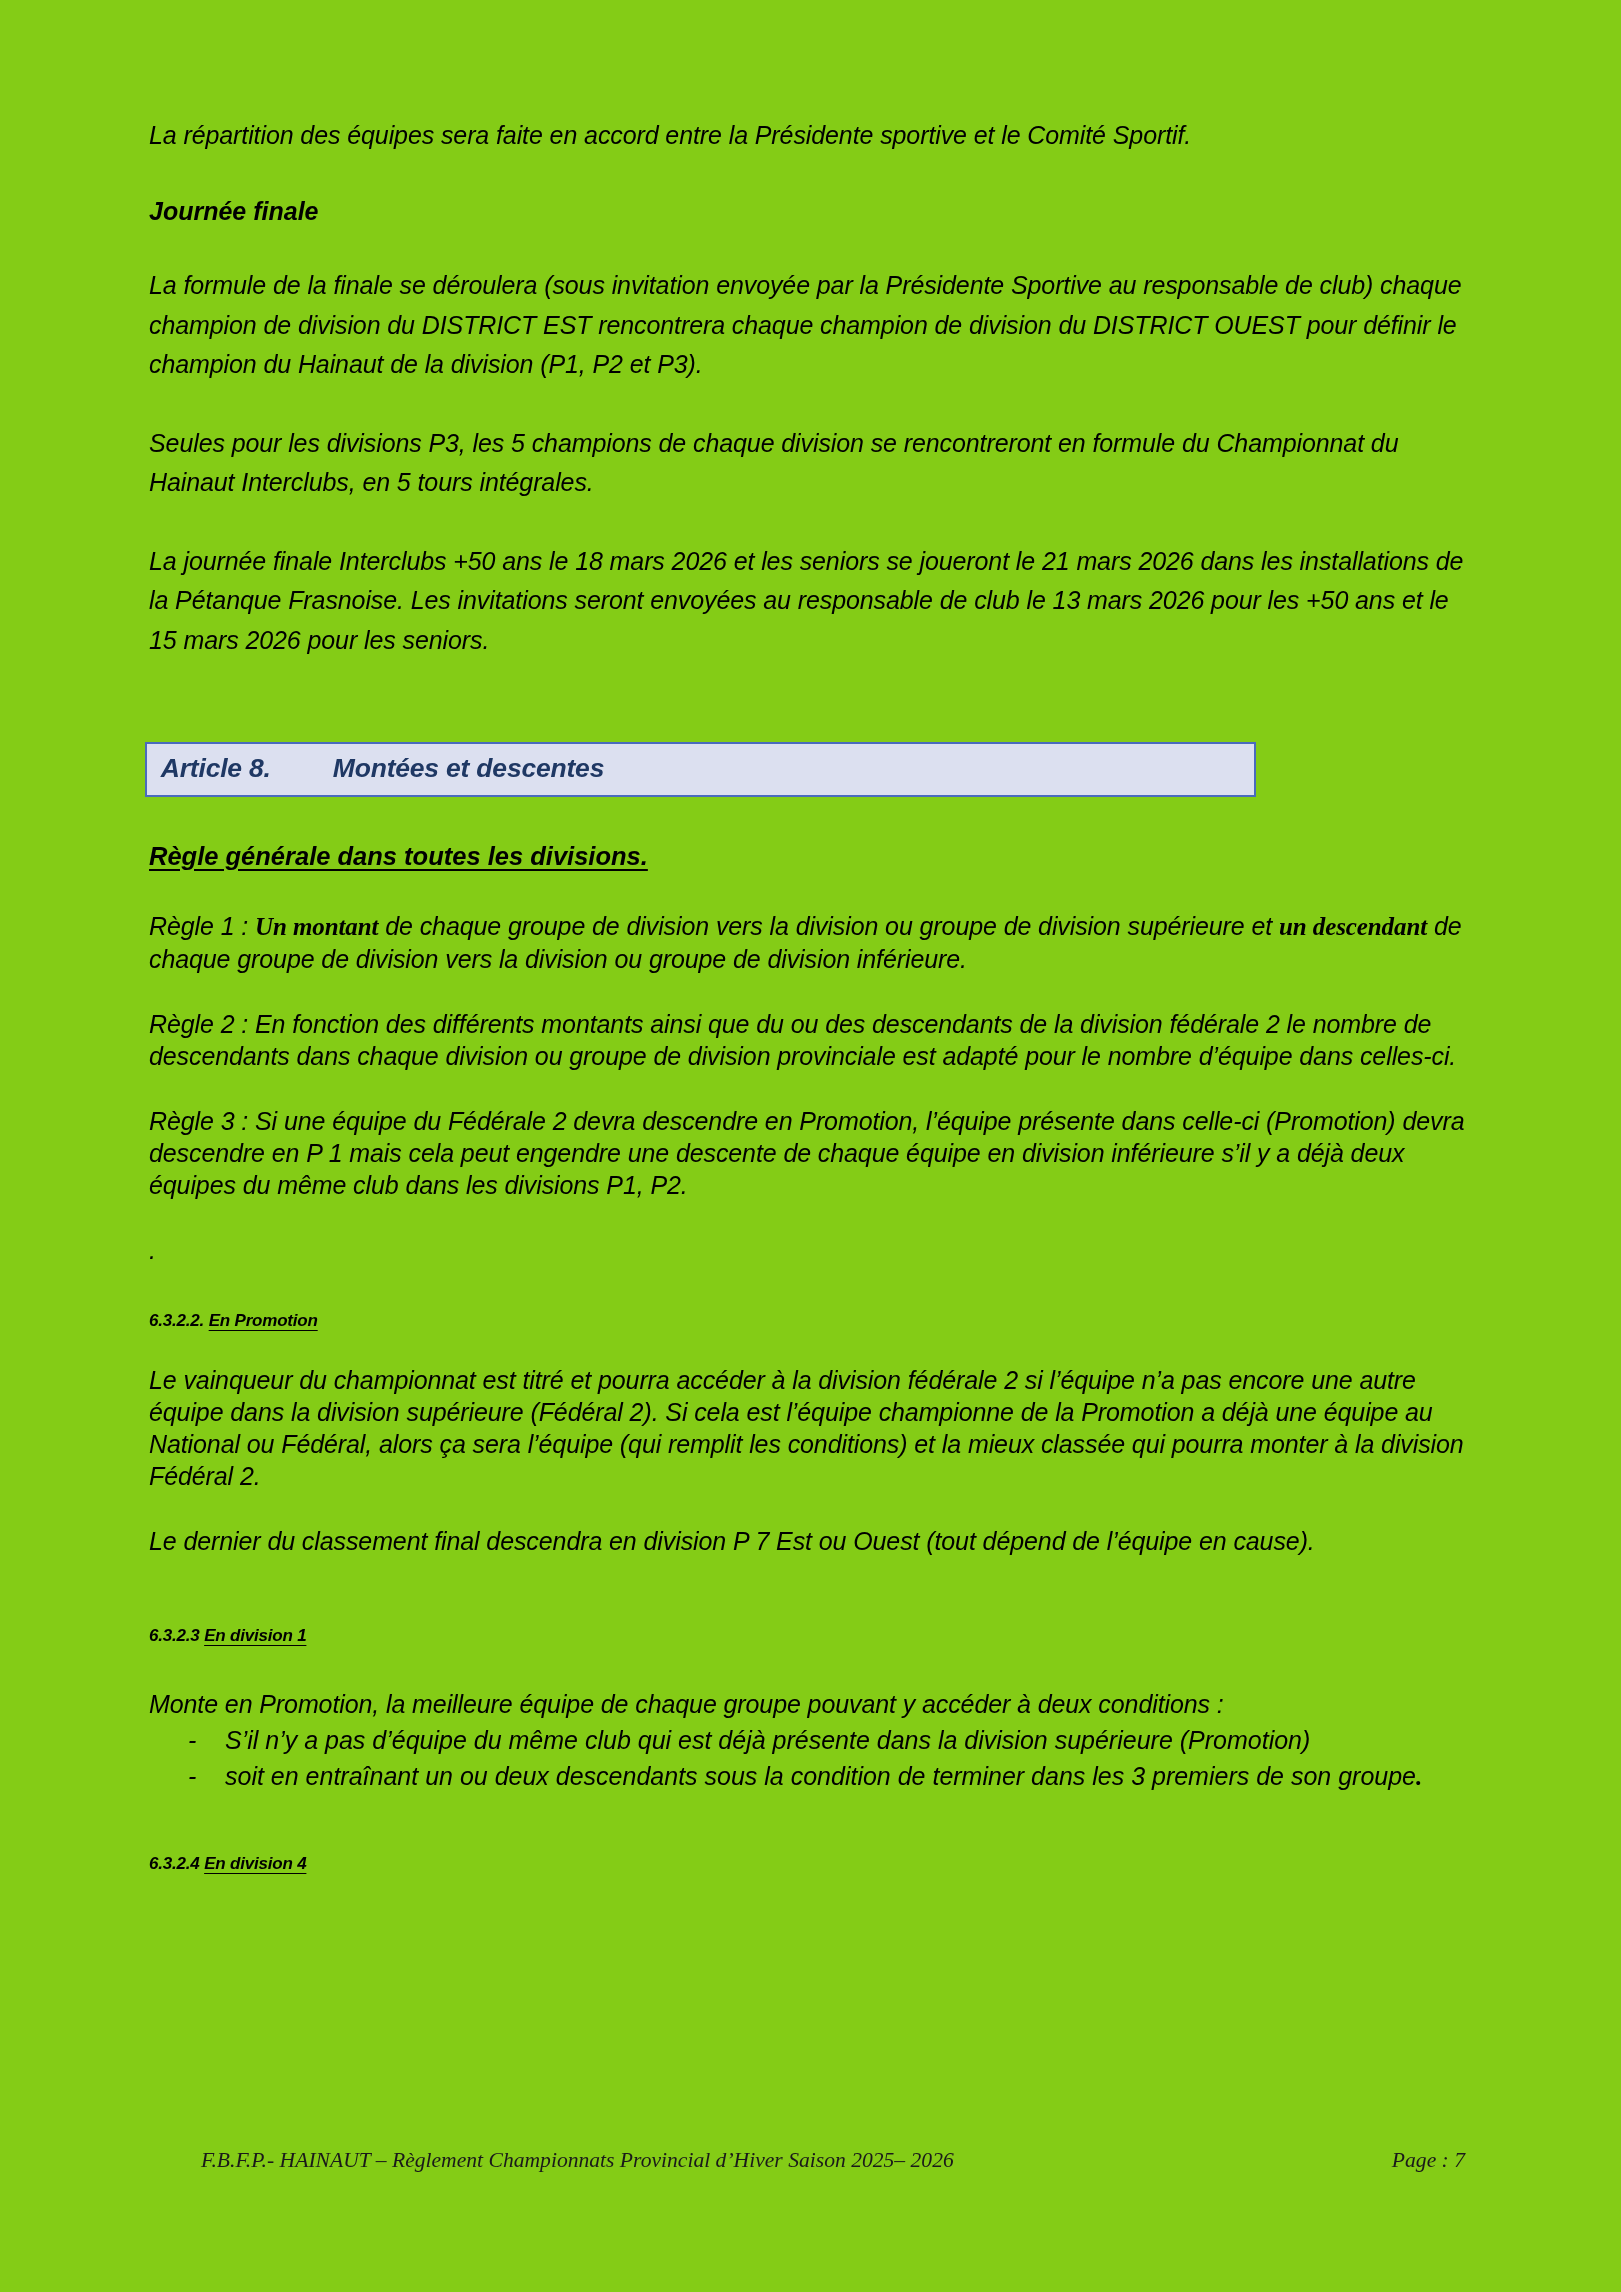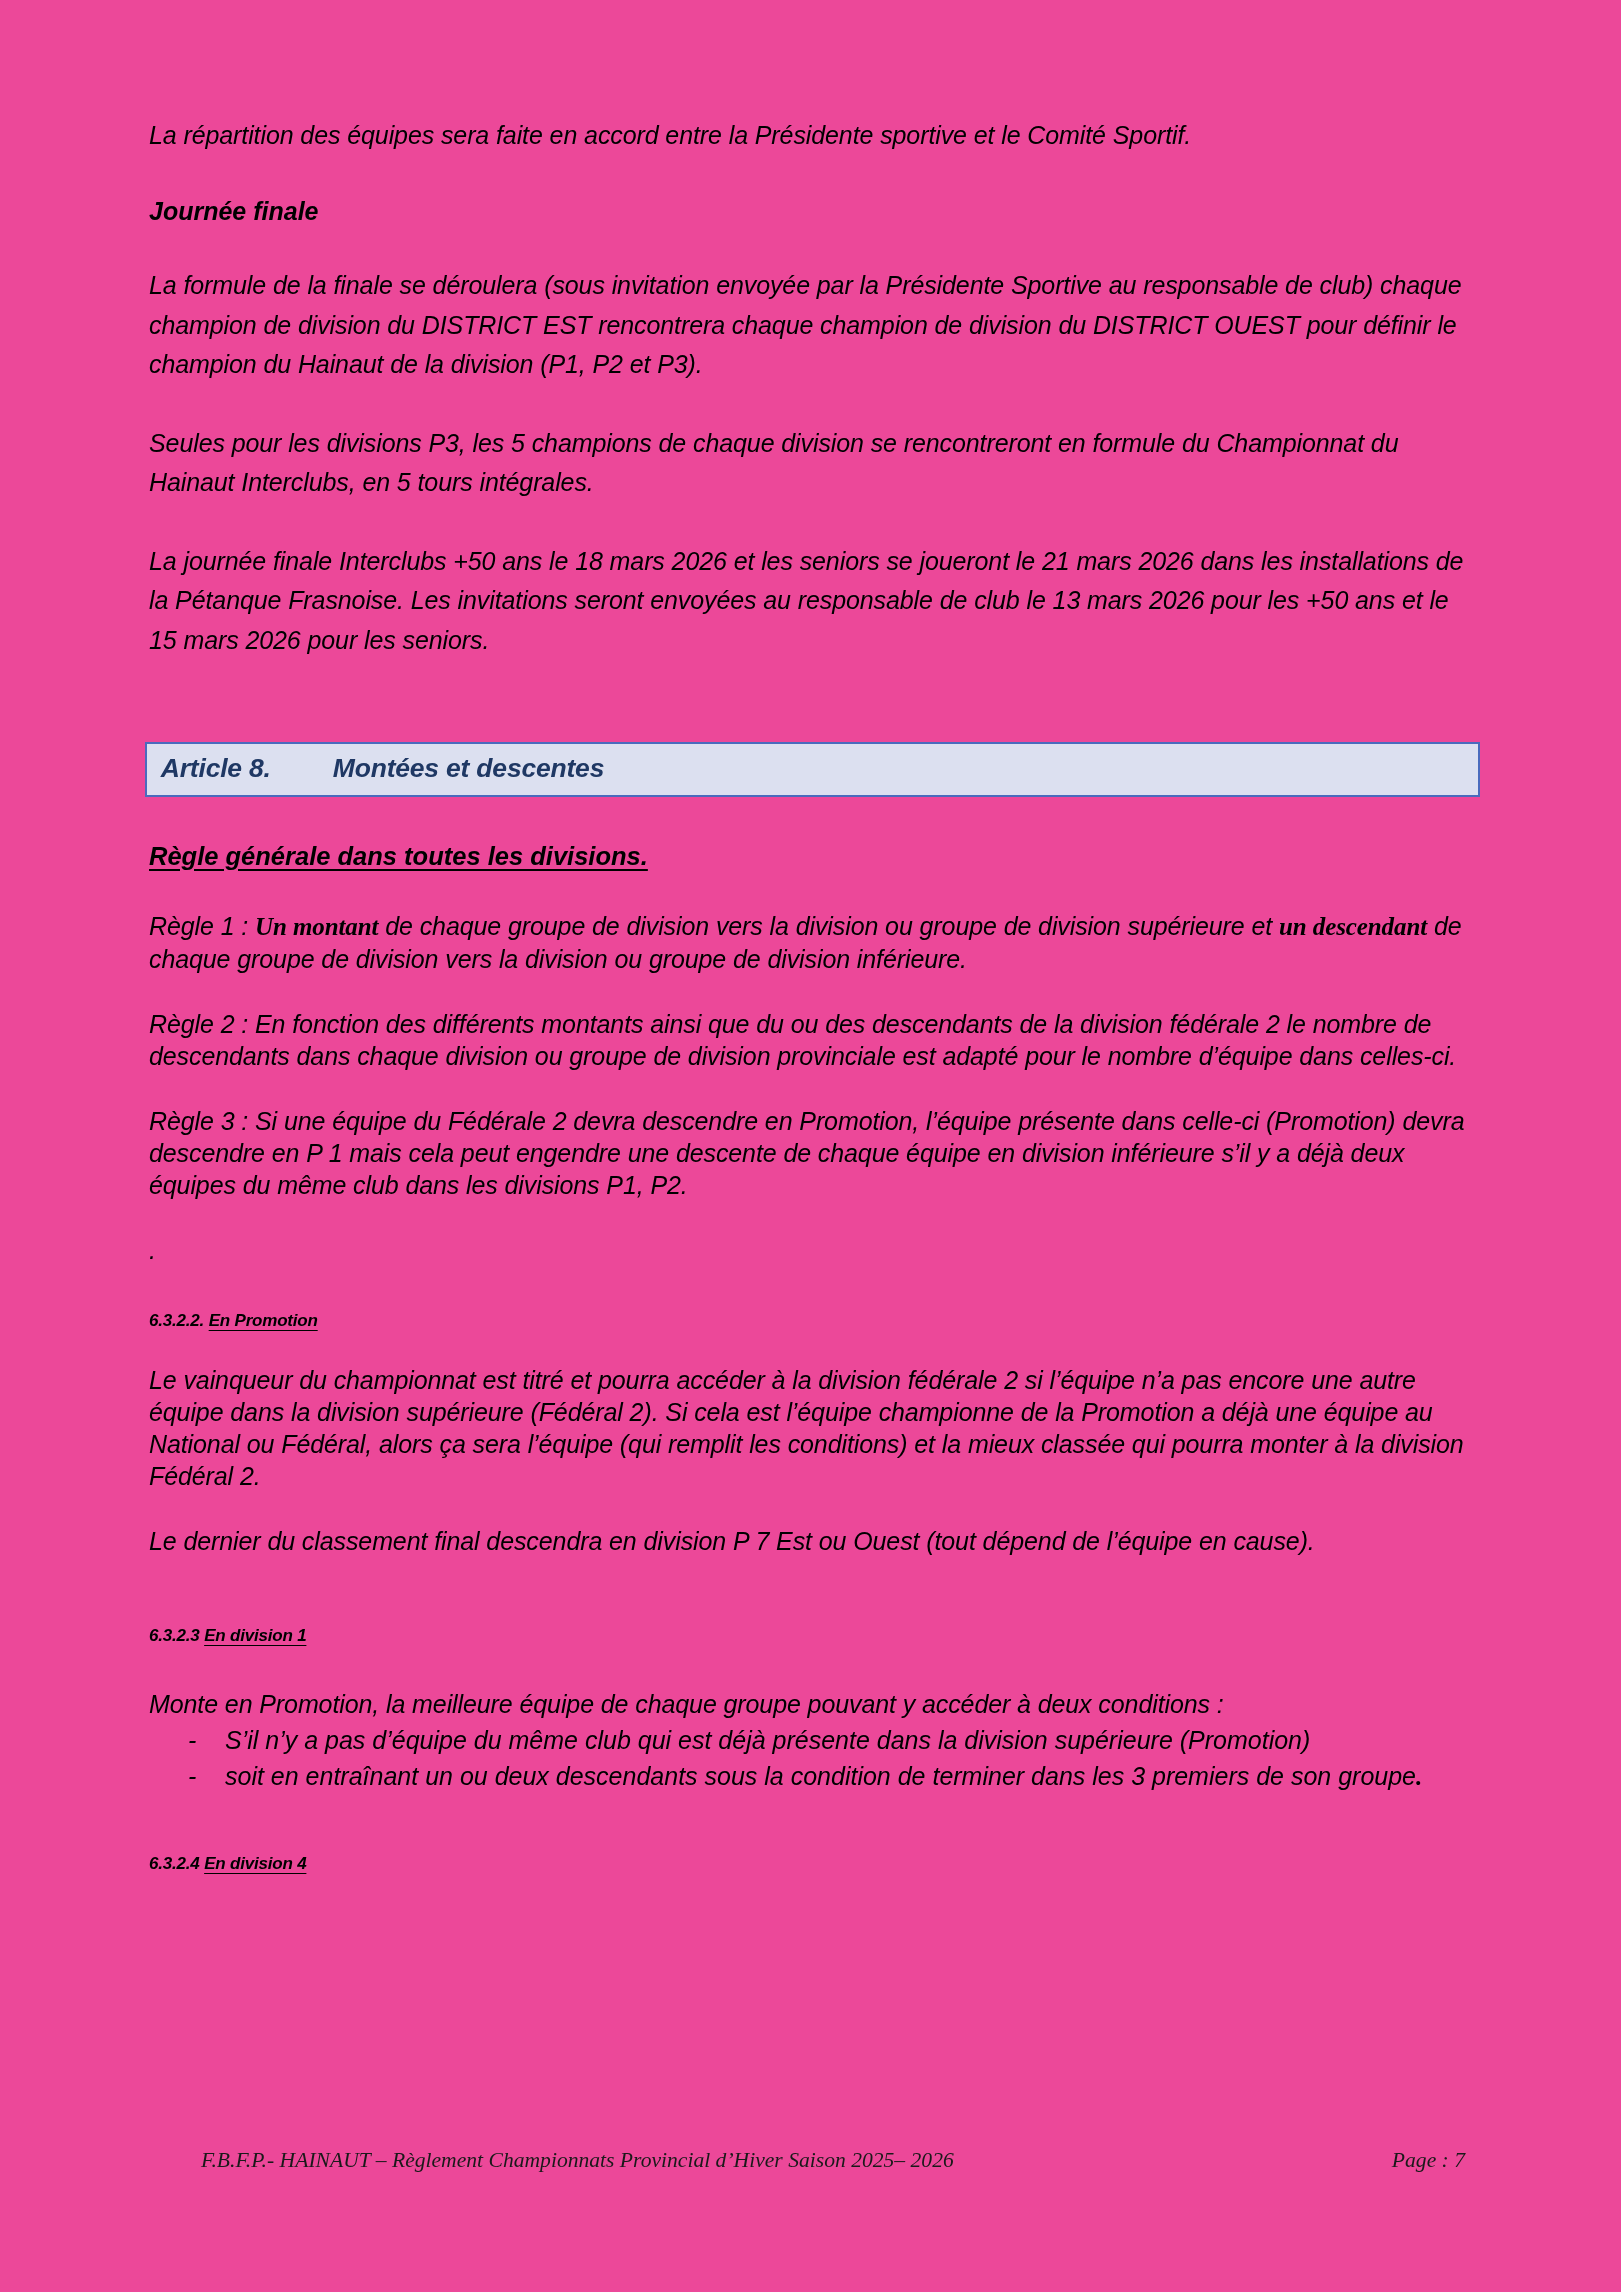--- a/index.html
+++ b/index.html
@@ -11,21 +11,21 @@
     width: 1621px;
     height: 2293px;
     position: relative;
     font-family: "Liberation Sans", sans-serif;
     color: #000000;
     overflow: hidden;
   }
   .page {
     position: absolute;
     inset: 0;
-    background: #ec4899;
+    background: #84cc16;
     padding-left: 44px;
   }
   .content {
     position: absolute;
     left: 149px;
     top: 116px;
     width: 1323px;
   }
   p, div.para {
     margin: 0;
@@ -54,21 +54,21 @@
   .sub-head {
     font-style: italic;
     font-weight: bold;
     font-size: 25px;
     line-height: 1.3;
   }
 
   .article-box {
     position: relative;
     box-sizing: border-box;
-    width: 1335px;
+    width: 1111px;
     margin-left: -3.9px;
     background: #dce0f0;
     border: 2.9px solid #4a6bbd;
     padding: 8.8px 0 10.8px 13.7px;
   }
   .article-box .atitle {
     font-style: italic;
     font-weight: bold;
     font-size: 26.5px;
     color: #1f3864;

